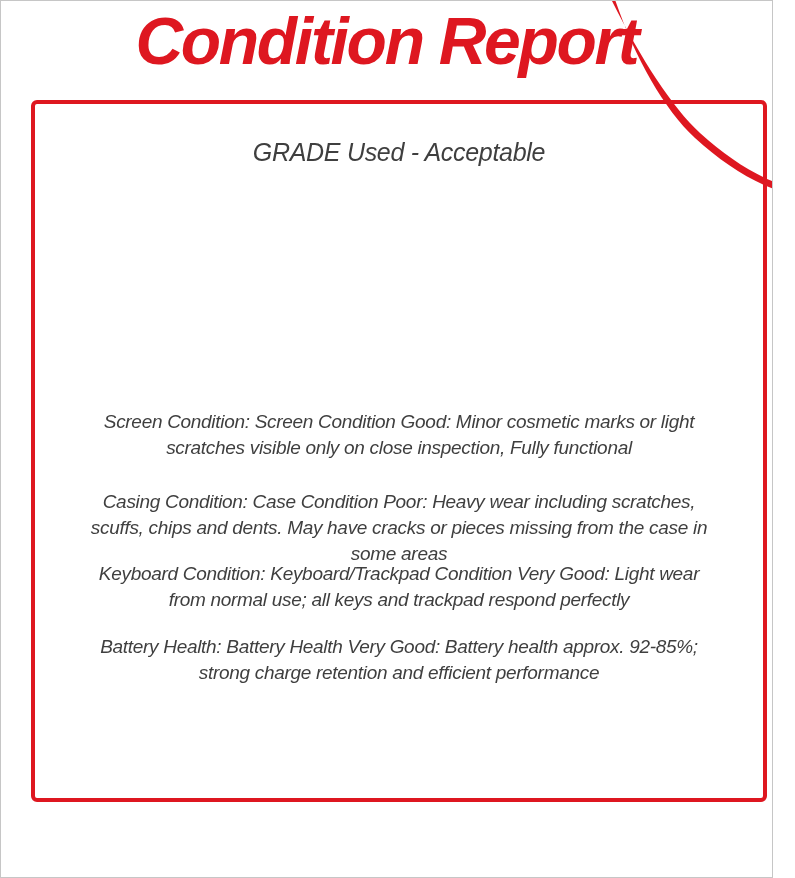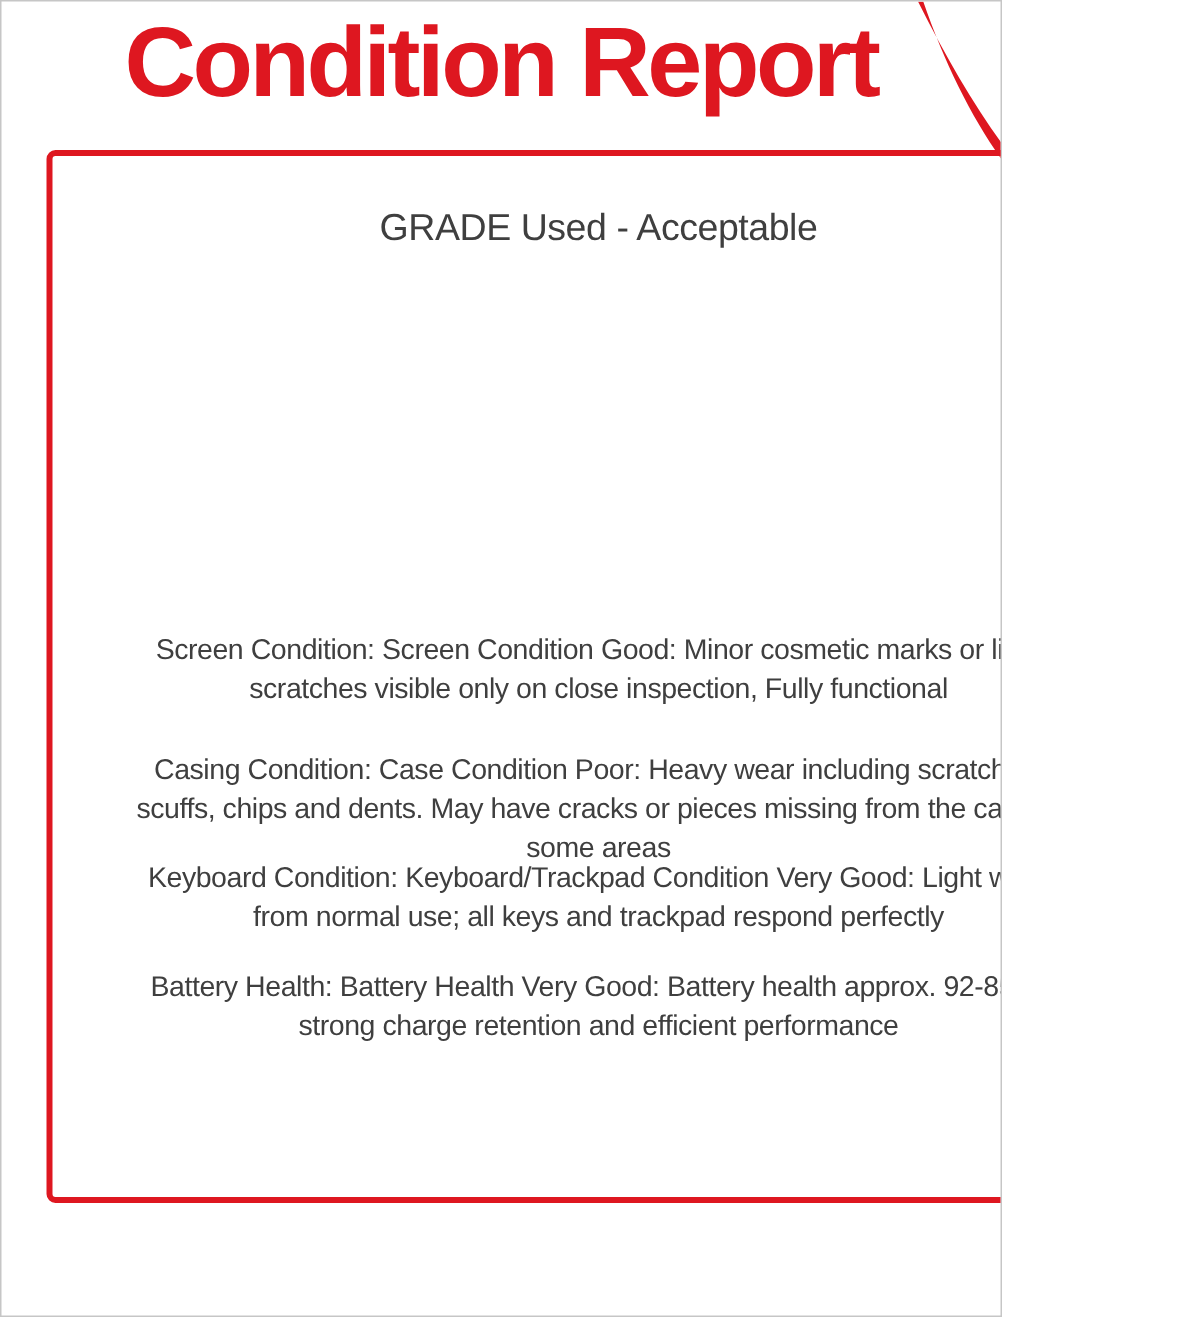--- a/index.html
+++ b/index.html
@@ -6,25 +6,26 @@
     --accent: #de1720;
     --body-text: #3f3f3f;
     --page-border: #c6c6c6;
   }
   * { box-sizing: border-box; }
   html, body { margin: 0; padding: 0; background: #ffffff; }
   body { font-family: "Liberation Sans", sans-serif; }
 
   .page {
     position: relative;
-    width: 668px;
+    width: 773px;
     height: 878px;
     background: #ffffff;
     border: 1px solid var(--page-border);
     overflow: hidden;
+    font-style: italic;
   }
 
   .title {
     position: absolute;
     top: 0;
     left: 0;
     right: 0;
     margin: 0;
     text-align: center;
     font-size: 66px;
@@ -64,21 +65,21 @@
     text-align: center;
     font-size: 11px;
     letter-spacing: 0;
     color: #1a1a1a;
   }
 
   .section {
     position: absolute;
     left: 0;
     right: 0;
-    margin: 16px;
+    margin: 4px;
     text-align: center;
     white-space: pre-line;
     font-size: 19px;
     line-height: 26px;
     letter-spacing: -0.3px;
     color: var(--body-text);
   }
   .section-screen   { top: 301px; }
   .section-casing   { top: 381px; }
   .section-keyboard { top: 453px; }

